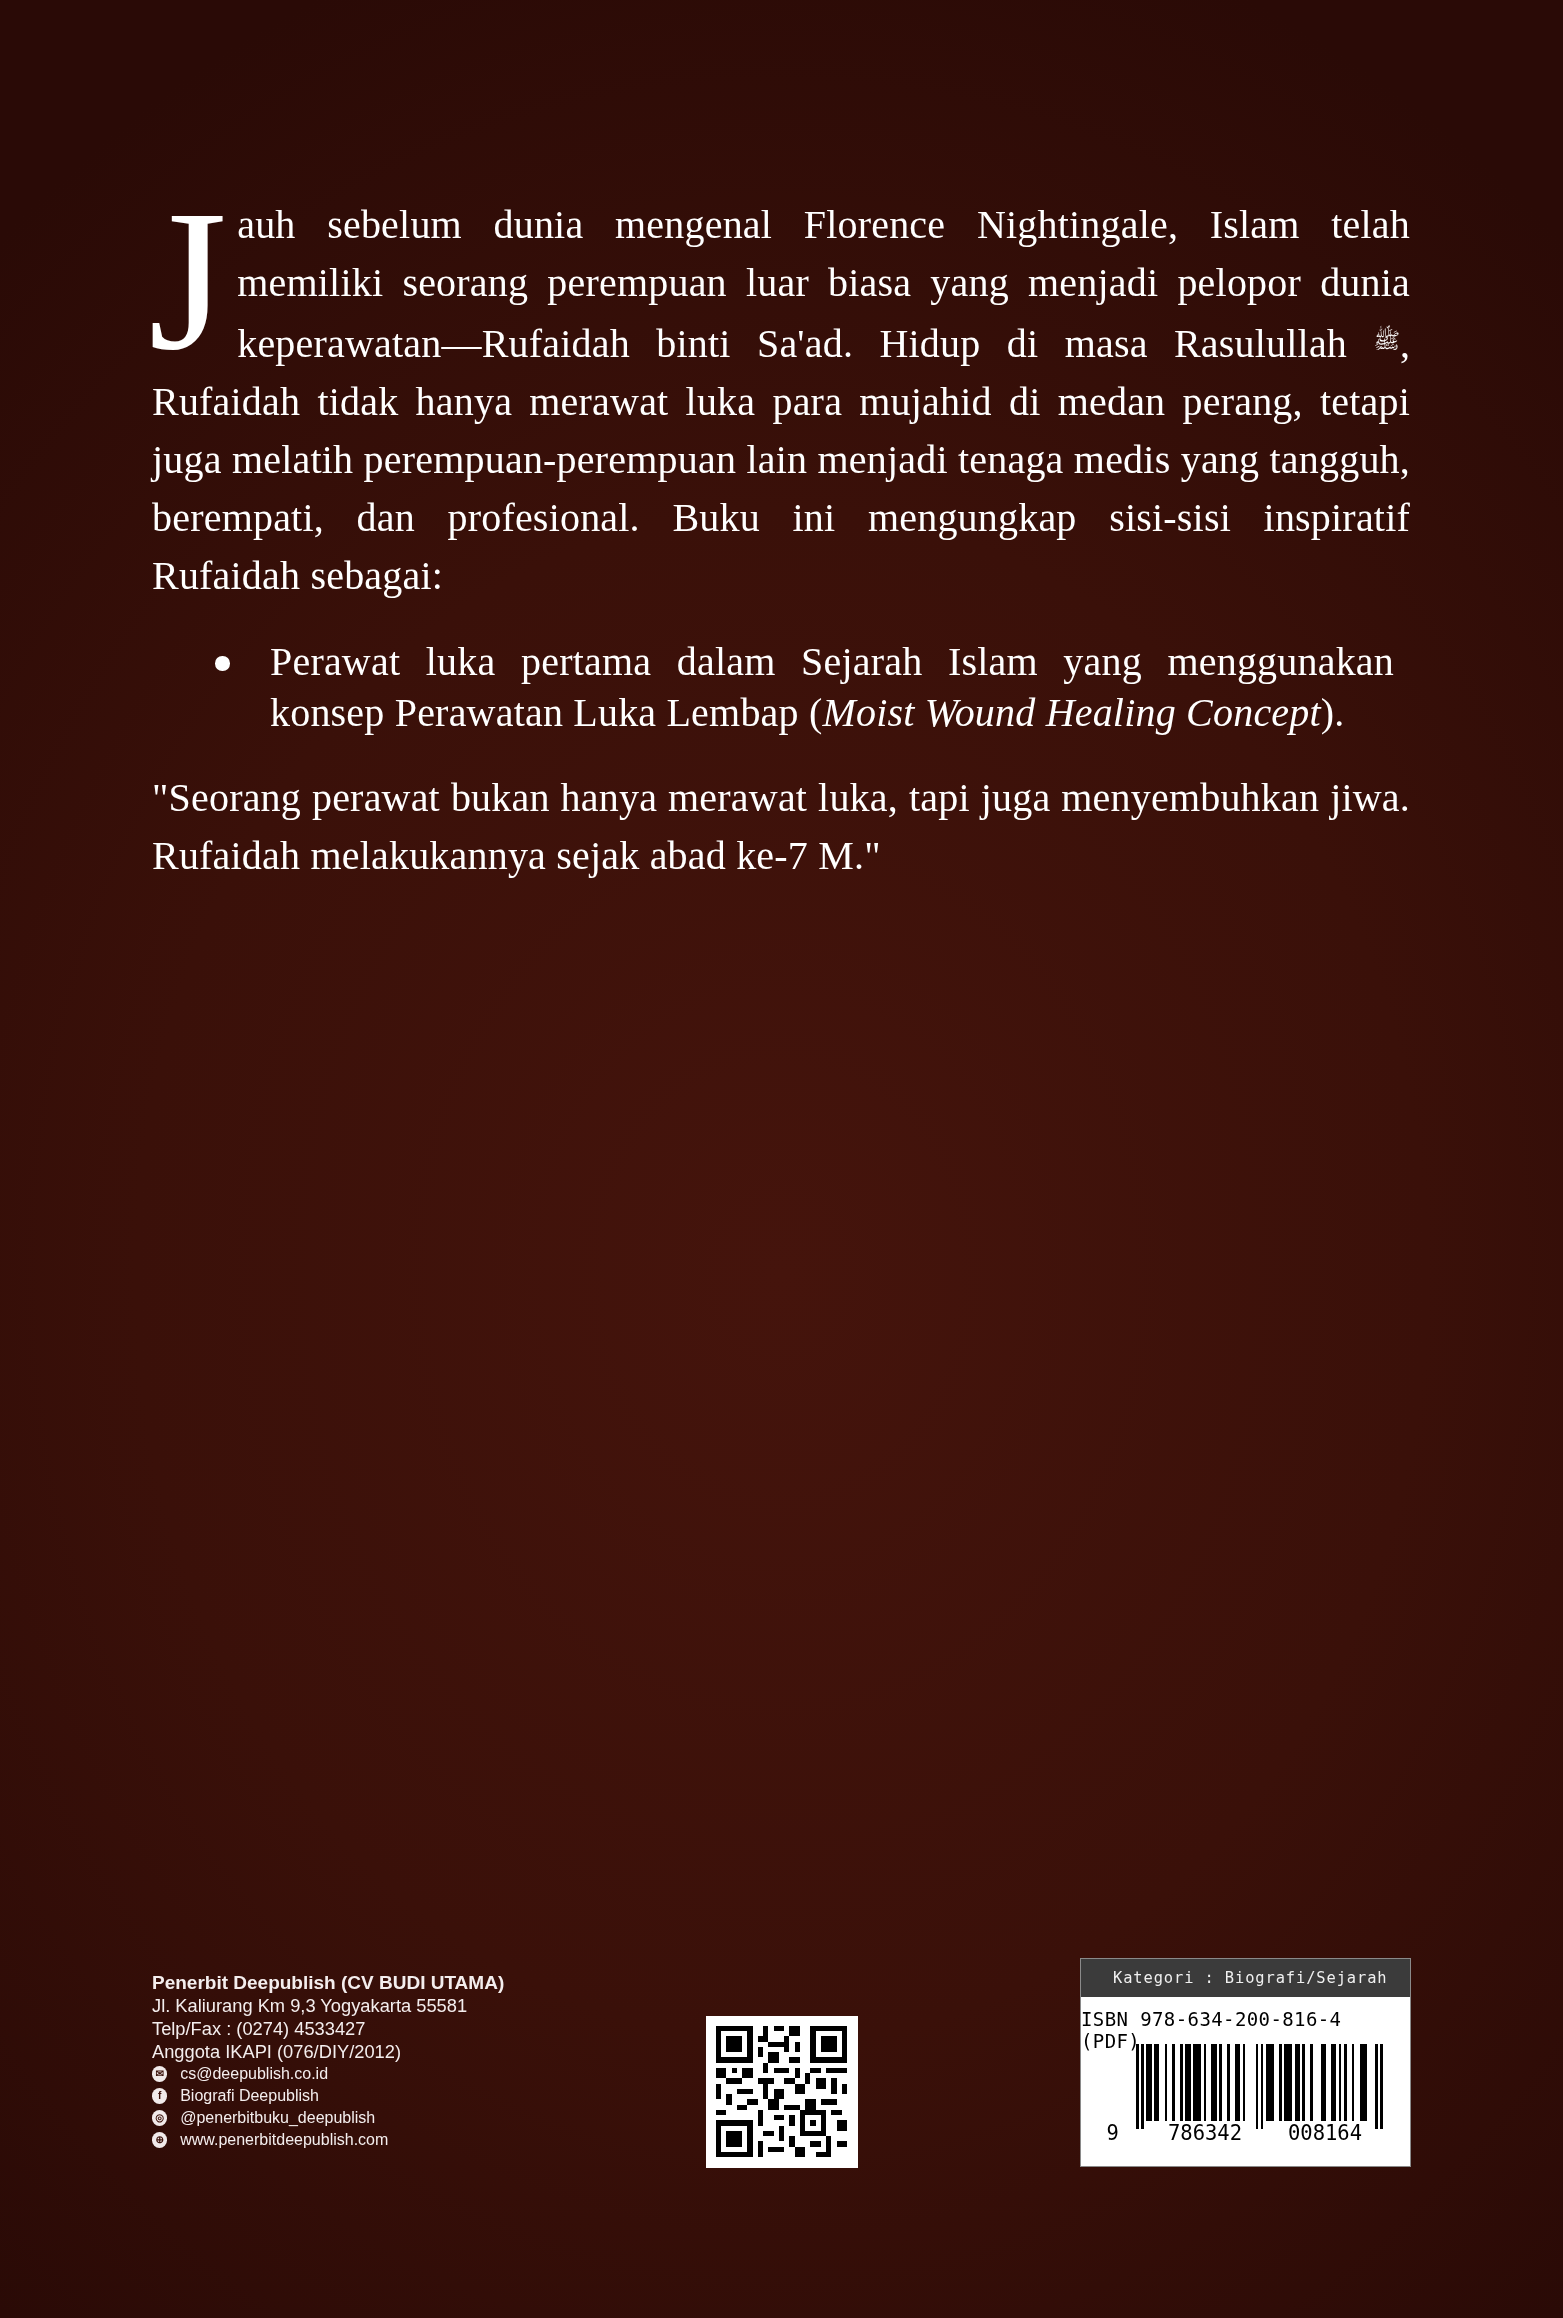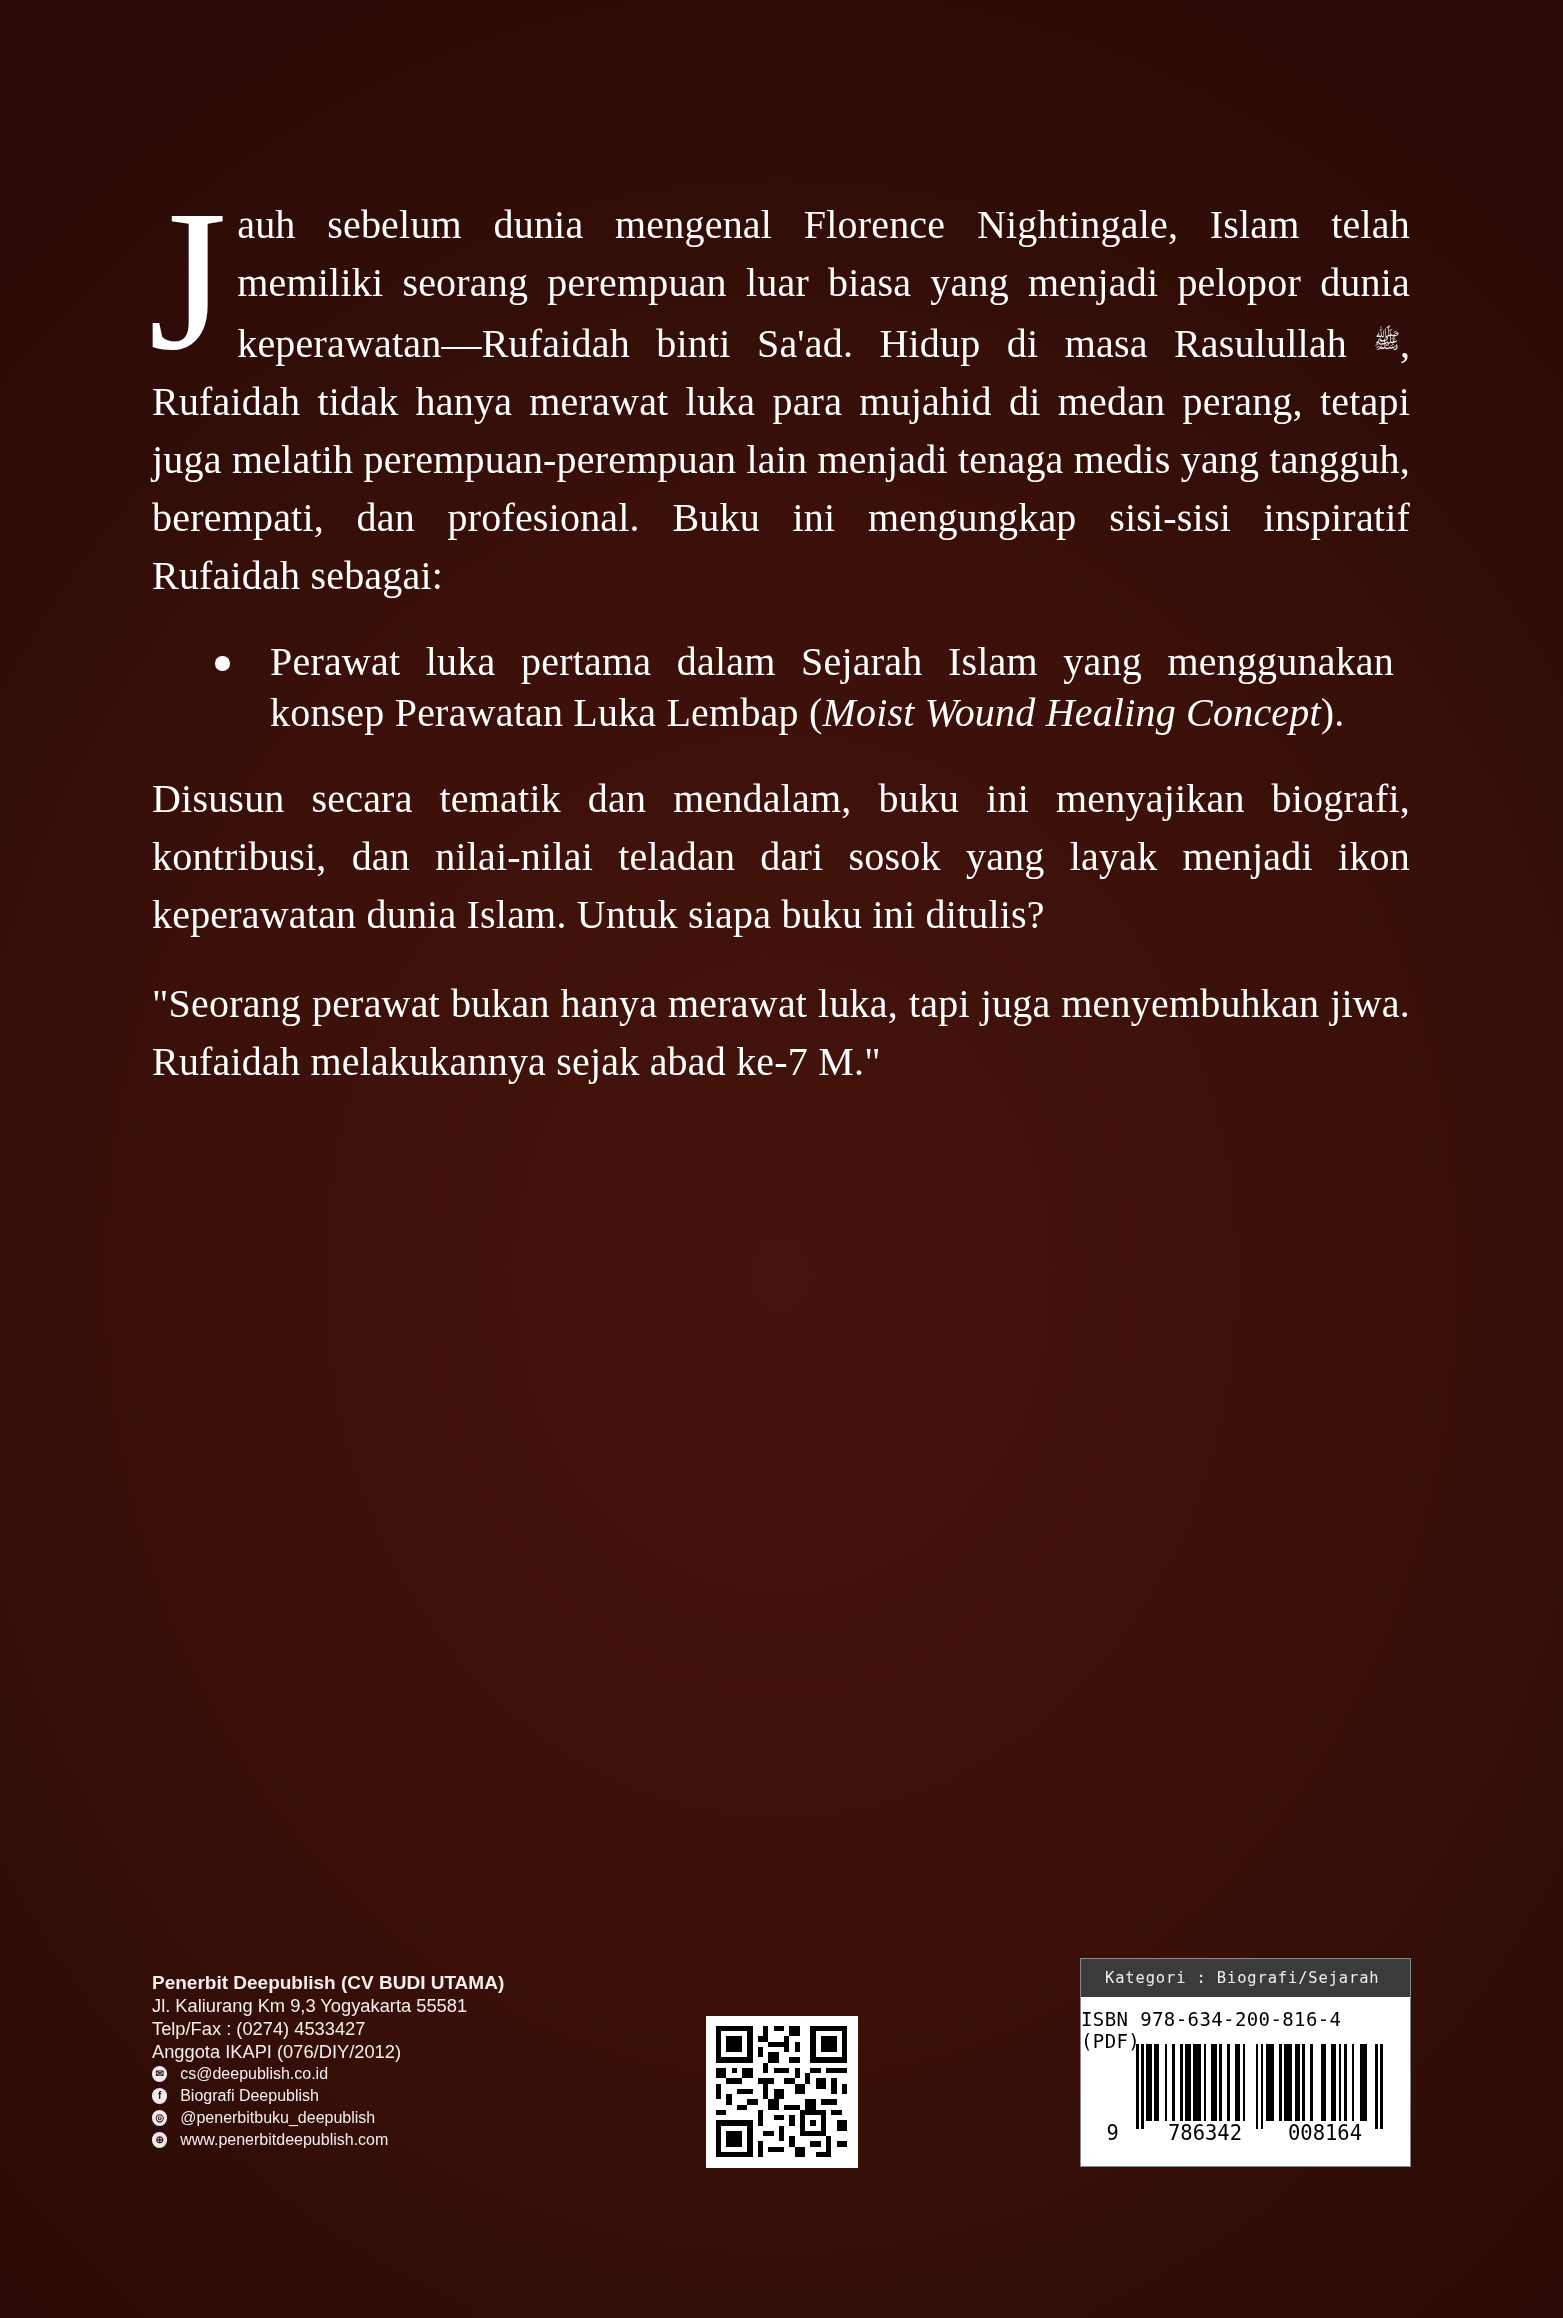--- a/index.html
+++ b/index.html
@@ -54,21 +54,21 @@
   }
   #qr svg { position: absolute; left: 10.2px; top: 10.2px; }
 
   #isbn-box {
     position: absolute; left: 1080px; top: 1958px; width: 329px; height: 207px;
     background: #ffffff; border: 0.9px solid #8a8a8a; color: #000;
   }
   #isbn-box .cat {
     height: 38px; background: #3b3b3b; color: #f0f0f0;
     font-family: "DejaVu Sans Mono", monospace; font-size: 15.4px; line-height: 38px;
-    padding-left: 24px; letter-spacing: 0.9px; white-space: pre;
+    padding-left: 32px; letter-spacing: 0.9px; white-space: pre;
   }
   #isbn-box .isbn {
     position: absolute; right: 17px; top: 49px;
     font-family: "DejaVu Sans Mono", monospace; font-size: 19px; letter-spacing: 0.4px;
   }
   #isbn-box .bars { position: absolute; left: 55px; top: 85px; }
   #isbn-box .digits {
     position: absolute; top: 162px; font-family: "DejaVu Sans Mono", monospace;
     font-size: 20.5px; line-height: 25.6px;
   }
@@ -82,21 +82,20 @@
     <p>
       <span class="dropcap">J</span><span>auh sebelum dunia mengenal Florence Nightingale, Islam telah memiliki seorang perempuan luar biasa yang menjadi pelopor dunia keperawatan—Rufaidah binti Sa'ad. Hidup di masa Rasulullah</span> <span class="pbuh">ﷺ</span><span>, Rufaidah tidak hanya merawat luka para mujahid di medan perang, tetapi juga melatih perempuan-perempuan lain menjadi tenaga medis yang tangguh, berempati, dan profesional. Buku ini mengungkap sisi-sisi inspiratif Rufaidah sebagai:</span>
     </p>
 
     <ul class="bullets">
       <li>
         <span>Perawat luka pertama dalam Sejarah Islam yang menggunakan konsep Perawatan Luka   Lembap (</span><em>Moist Wound Healing Concept</em><span>).</span>
       </li>
     </ul>
 
-    <p class="gap1">Disusun secara tematik dan mendalam, buku ini menyajikan biografi, kontribusi, dan nilai-nilai teladan dari sosok yang layak menjadi ikon keperawatan dunia Islam. Untuk siapa buku ini ditulis?</p>
     <p class="gap3">"Seorang perawat bukan hanya merawat luka, tapi juga menyembuhkan jiwa. Rufaidah melakukannya sejak abad ke-7 M."</p>
   </section>
 
   <section id="publisher">
     <div class="name">Penerbit Deepublish (CV BUDI UTAMA)</div>
     <div>Jl. Kaliurang Km 9,3 Yogyakarta 55581</div>
     <div>Telp/Fax : (0274) 4533427</div>
     <div>Anggota IKAPI (076/DIY/2012)</div>
     <div class="contact">
       <span class="ico">✉</span>

